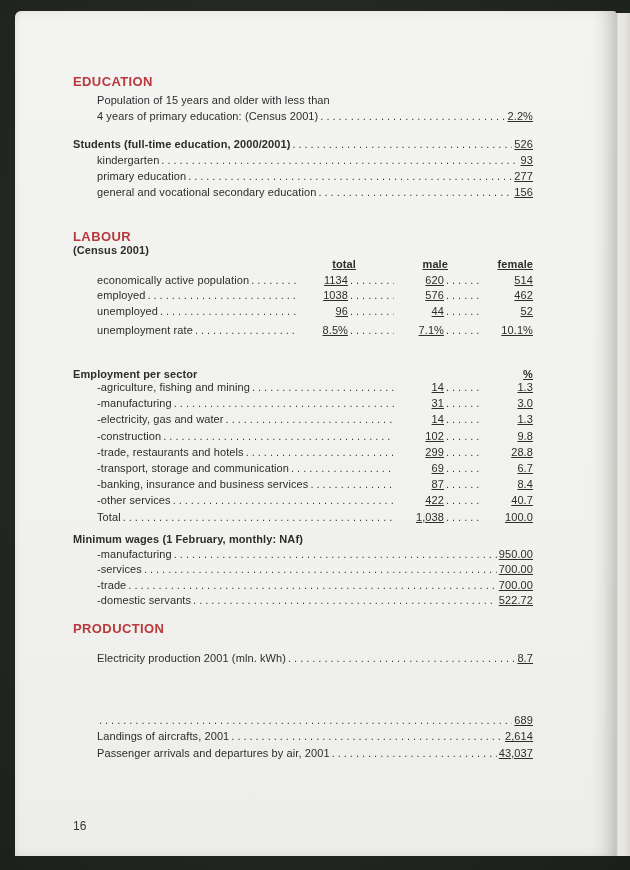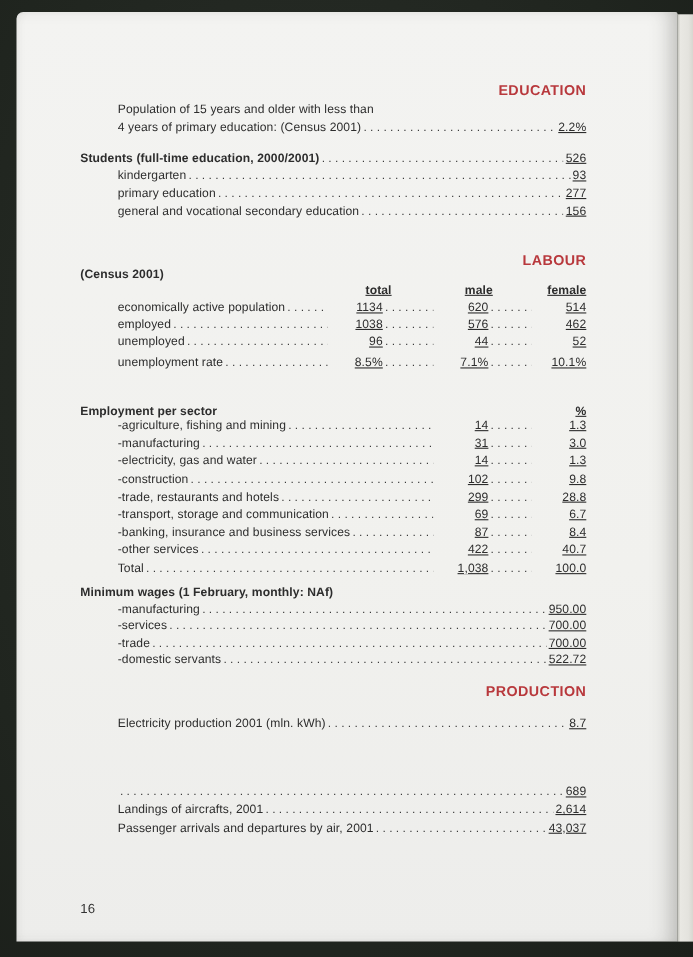--- a/index.html
+++ b/index.html
@@ -12,24 +12,24 @@
     position:absolute;left:15px;top:11px;width:601px;height:845px;
     background:linear-gradient(180deg,#f3f3f1 0%,#f1f1ee 60%,#ededeb 100%);
     border-radius:6px 2px 0 0;
     box-shadow:inset -16px 0 20px -12px rgba(60,60,55,.35), inset 4px 0 10px -6px rgba(60,60,55,.18);
   }
   .next-page{
     position:absolute;left:616px;top:13px;width:14px;height:843px;
     background:linear-gradient(90deg,#c2c2ba 0%,#e9e8e3 18%,#e4e3de 70%,#d8d7d0 100%);
   }
   .sec{position:absolute;left:58px;width:460px;font-size:11px;color:#2d2d2d;letter-spacing:.1px;}
-  .h{color:#b8383c;font-weight:bold;font-size:13px;letter-spacing:.4px;text-align:right;}
+  .h{color:#b8383c;font-weight:bold;font-size:13px;letter-spacing:.4px;}
   .b{font-weight:bold;}
   .row{display:flex;align-items:baseline;}
-  .ind{margin-left:34px;}
+  .ind{margin-left:24px;}
   .lh157 .row{line-height:15.7px;}
   .lh160 .row{line-height:16.1px;}
   .lh162 .row{line-height:16.2px;}
   .lh153 .row{line-height:15.3px;}
   .lh163 .row{line-height:16.3px;}
   .lbl{flex:0 0 auto;white-space:nowrap;}
   .dots{flex:1 1 auto;overflow:hidden;white-space:nowrap;margin:0 2px;min-width:8px;}
   .dfix{flex:0 0 auto;overflow:hidden;white-space:nowrap;margin:0 2px;}
   .dots::after,.dfix::after{
     content:"....................................................................................................";

